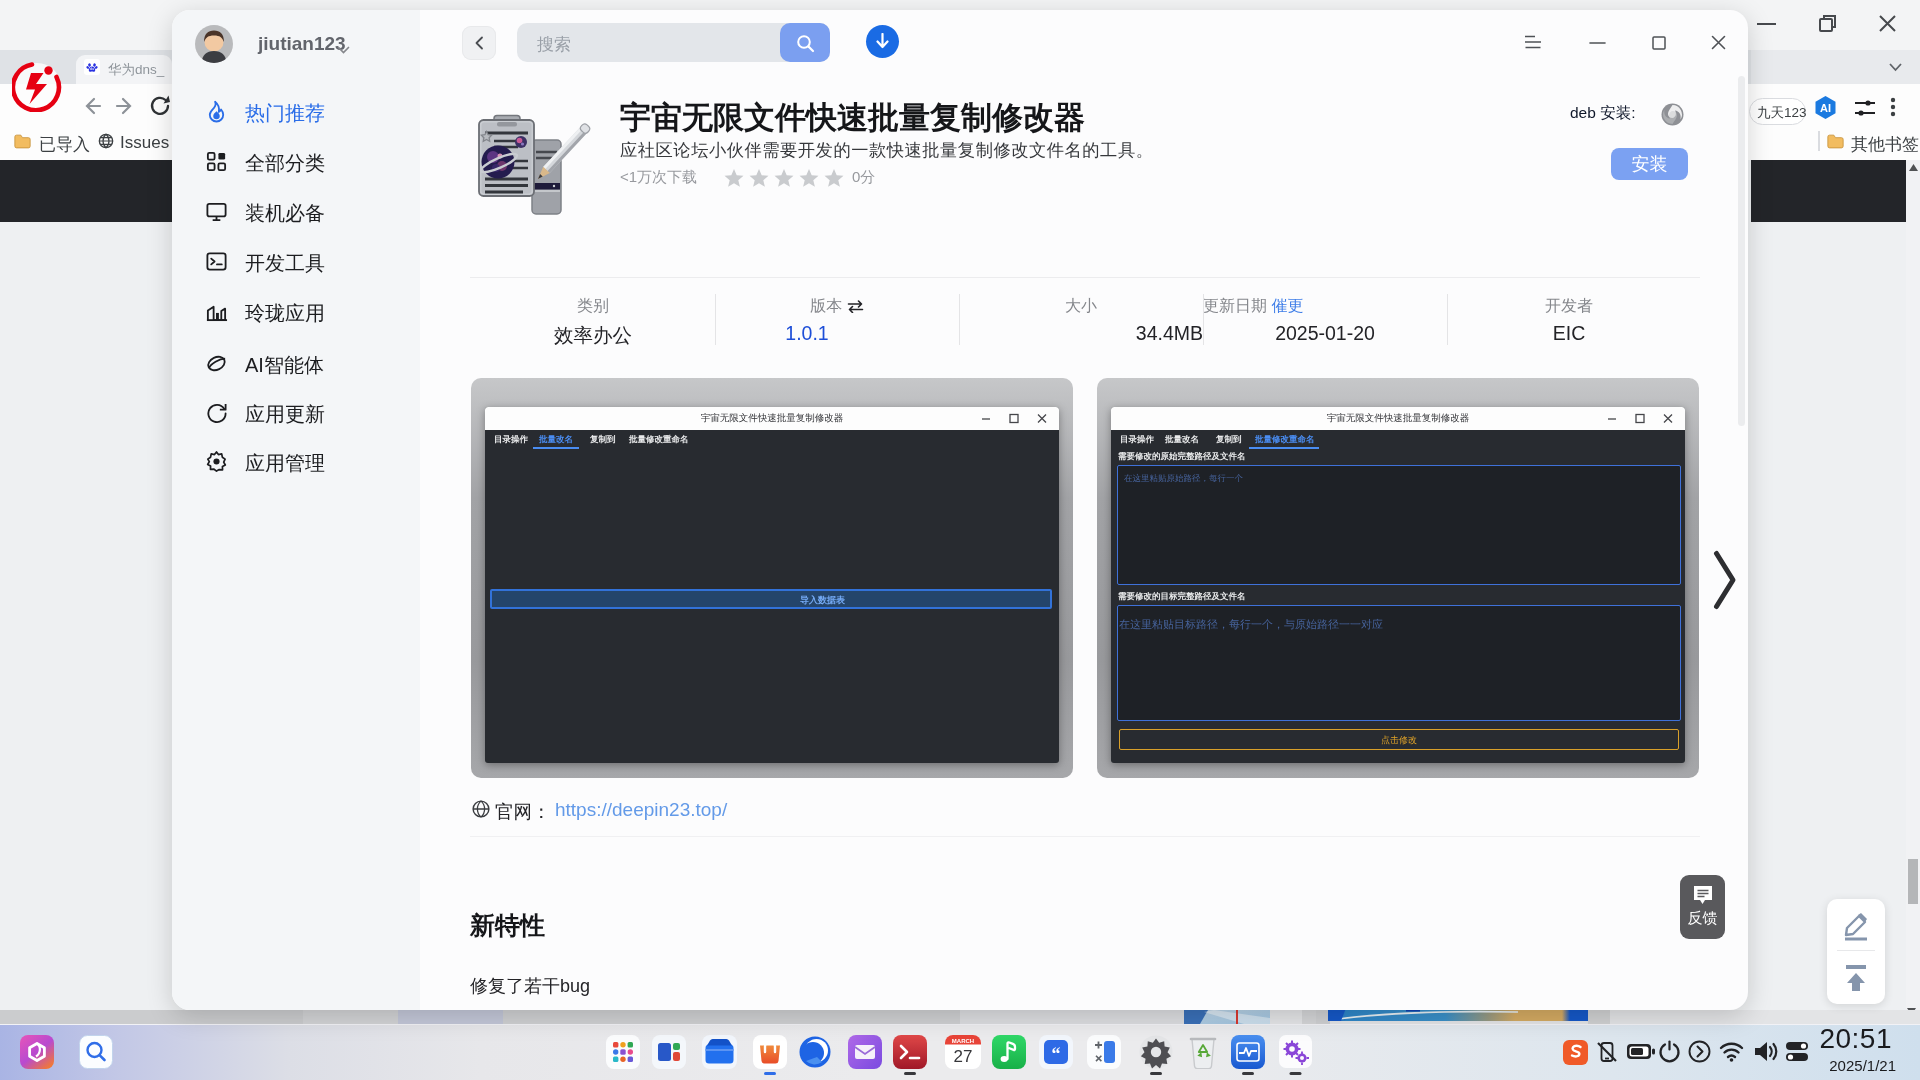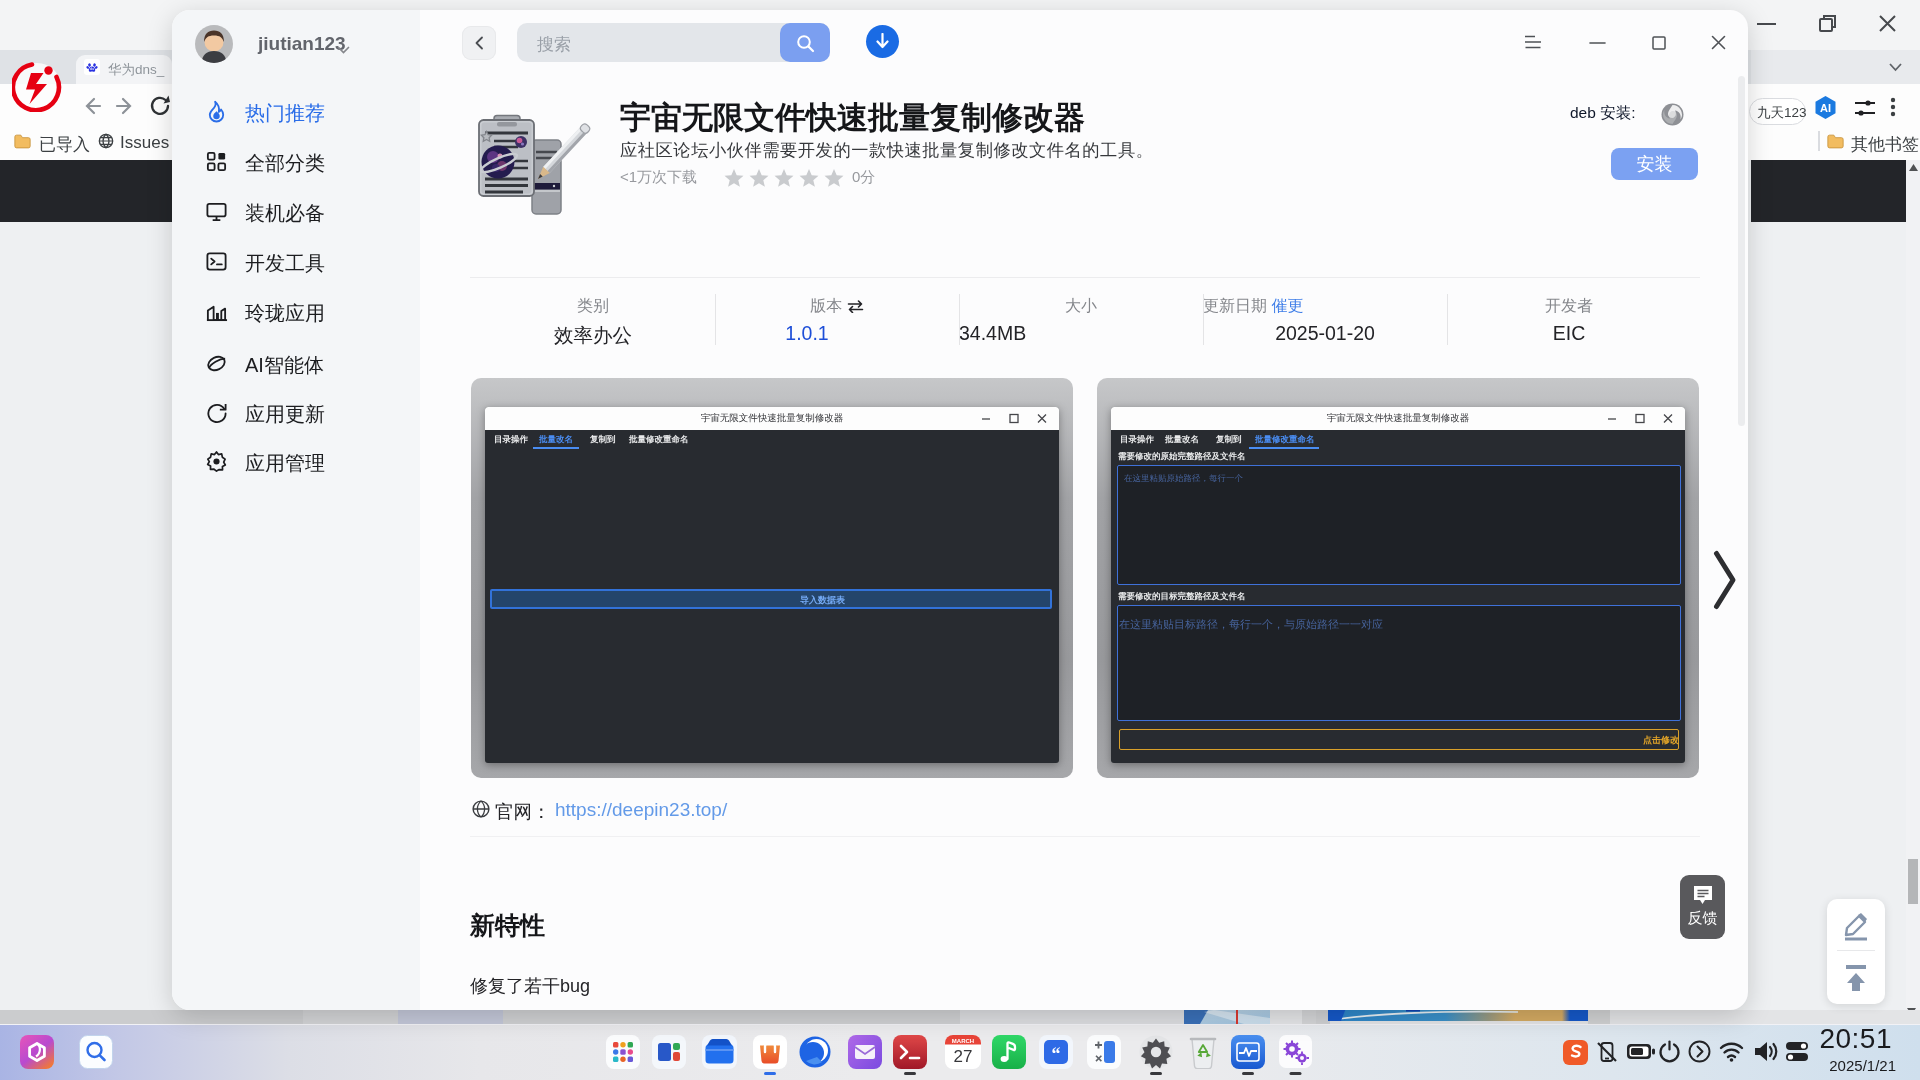--- a/index.html
+++ b/index.html
@@ -517,34 +517,34 @@
         <use href="#st" x="100"></use>
       </g>
     </svg>
 <div class="abs" style="left:680px;top:158px;font-size:15px;color:#97999e">0分</div>
 <div class="abs" style="left:1398px;top:93px;font-size:15.5px;color:#0f172a">deb 安装:</div>
 <svg class="svg" style="left:1489px;top:93px" width="23" height="23" viewBox="0 0 23 23">
       <circle cx="11.5" cy="11.5" r="11" fill="#8e9095"></circle>
       <path d="M11.5 2a9.5 9.5 0 0 1 8 14.5c1-5-1.5-8.5-5.5-9 2 3.5.5 7-2.5 7.5A4.5 4.5 0 0 1 7 11c0-3 2-5 4.5-9z" fill="#fff" opacity="0.85"></path>
       <path d="M11.5 21a9.5 9.5 0 0 1-8-14.5c-1 5 1.5 8.5 5.5 9-2-3.5-.5-7 2.5-7.5a4.5 4.5 0 0 1 4.5 4c0 3-2 5-4.5 9z" fill="#c8c9cc" opacity="0.5"></path>
     </svg>
-<div class="abs" style="left:1439px;top:138px;width:87px;height:32px;background:#7ba1f2;border-radius:8px;color:#fff;font-size:18px;text-align:center;line-height:32px">安装</div>
+<div class="abs" style="left:1439px;top:138px;width:77px;height:32px;background:#7ba1f2;border-radius:8px;color:#fff;font-size:18px;text-align:center;line-height:32px">安装</div>
 
 <div class="abs" style="left:298px;top:267px;width:1230px;height:1px;background:#ececee"></div>
 <div class="abs" style="left:299px;top:286px;width:244px;text-align:center;font-size:16px;color:#85878c">类别</div>
 <div class="abs" style="left:299px;top:312px;width:244px;text-align:center;font-size:19.5px;color:#232327;font-weight:500">效率办公</div>
 <div class="abs" style="left:543px;top:286px;width:244px;text-align:center;font-size:16px;color:#85878c">版本 <svg width="17" height="13" viewBox="0 0 17 13" style="vertical-align:-2px">
         <g stroke="#232327" stroke-width="1.6" fill="none" stroke-linecap="round" stroke-linejoin="round">
           <path d="M1.5 4h13M11.5 1l3 3-3 3"></path>
           <path d="M15.5 9.5h-13M5.5 6.5l-3 3 3 3"></path>
         </g>
       </svg></div>
 <div class="abs" style="left:513px;top:312px;width:244px;text-align:center;font-size:19.5px;color:#1d4ed8;font-weight:500">1.0.1</div>
 <div class="abs" style="left:787px;top:286px;width:244px;text-align:center;font-size:16px;color:#85878c">大小</div>
-<div class="abs" style="left:787px;top:312px;width:244px;text-align:left;font-size:19.5px;color:#232327;font-weight:500">34.4MB</div>
+<div class="abs" style="left:787px;top:312px;width:244px;text-align:right;font-size:19.5px;color:#232327;font-weight:500">34.4MB</div>
 <div class="abs" style="left:1031px;top:286px;width:244px;font-size:16px;color:#85878c">更新日期 <span style="color:#3f7ee8">催更</span></div>
 <div class="abs" style="left:1031px;top:312px;width:244px;text-align:center;font-size:19.5px;color:#232327;font-weight:500">2025-01-20</div>
 <div class="abs" style="left:1275px;top:286px;width:244px;text-align:center;font-size:16px;color:#85878c">开发者</div>
 <div class="abs" style="left:1275px;top:312px;width:244px;text-align:center;font-size:19.5px;color:#232327;font-weight:500">EIC</div>
 <div class="abs" style="left:543px;top:284px;width:1px;height:51px;background:#e4e4e6"></div>
 <div class="abs" style="left:787px;top:284px;width:1px;height:51px;background:#e4e4e6"></div>
 <div class="abs" style="left:1031px;top:284px;width:1px;height:51px;background:#e4e4e6"></div>
 <div class="abs" style="left:1275px;top:284px;width:1px;height:51px;background:#e4e4e6"></div>
 
 <div class="abs" style="left:299px;top:368px;width:602px;height:400px;border-radius:10px;background:linear-gradient(180deg,#c6c7c9 0%,#a2a3a6 30%,#98999c 70%,#a6a7aa 100%)">
@@ -583,21 +583,21 @@
   <div class="abs" style="left:105px;top:27px;font-size:8.5px;font-weight:bold;color:#e8e9ea">复制到</div>
   <div class="abs" style="left:144px;top:27px;font-size:8.5px;font-weight:bold;color:#4a8df2">批量修改重命名</div>
   <div class="abs" style="left:138px;top:40px;width:70px;height:2px;background:#4a8df2"></div>
   <div class="abs" style="left:7px;top:44px;font-size:8.5px;font-weight:bold;color:#e8e9ea">需要修改的原始完整路径及文件名</div>
   <div class="abs" style="left:6px;top:58px;width:564px;height:120px;background:#1e2126;border:1.5px solid #3f71d9;border-radius:2px"></div>
   <div class="abs" style="left:13px;top:66px;font-size:8.5px;color:#46639c">在这里粘贴原始路径，每行一个</div>
   <div class="abs" style="left:7px;top:184px;font-size:8.5px;font-weight:bold;color:#e8e9ea">需要修改的目标完整路径及文件名</div>
   <div class="abs" style="left:6px;top:198px;width:564px;height:116px;background:#1e2126;border:1.5px solid #3f71d9;border-radius:2px"></div>
   <div class="abs" style="left:8px;top:210px;font-size:11px;color:#46639c">在这里粘贴目标路径，每行一个，与原始路径一一对应</div>
   <div class="abs" style="left:8px;top:322px;width:560px;height:21px;background:#282b30;border:1.5px solid #d9a02a;border-radius:2px"></div>
-  <div class="abs" style="left:8px;top:327px;width:560px;text-align:right;font-size:9px;font-weight:bold;color:#e2a428">点击修改</div>
+  <div class="abs" style="left:8px;top:327px;width:560px;text-align:center;font-size:9px;font-weight:normal;color:#e2a428">点击修改</div>
  </div>
 </div>
 <svg class="svg" style="left:1540px;top:539px" width="26" height="62" viewBox="0 0 26 62">
       <path d="M4.5 4.5l16.5 26.5L4.5 57.5" fill="none" stroke="#2d2e31" stroke-width="5" stroke-linecap="round" stroke-linejoin="round"></path>
     </svg>
 <div class="abs" style="left:1566px;top:66px;width:7px;height:350px;background:#ebecee;border-radius:3.5px"></div>
 
 <svg class="svg" style="left:300px;top:790px" width="18" height="18" viewBox="0 0 24 24">
       <circle cx="12" cy="12" r="10.5" fill="none" stroke="#3a3c40" stroke-width="1.9"></circle>
       <path d="M1.5 12h21M12 1.5c-3.2 2.6-4.8 6.3-4.8 10.5s1.6 7.9 4.8 10.5c3.2-2.6 4.8-6.3 4.8-10.5S15.2 4.1 12 1.5z" fill="none" stroke="#3a3c40" stroke-width="1.7"></path>

